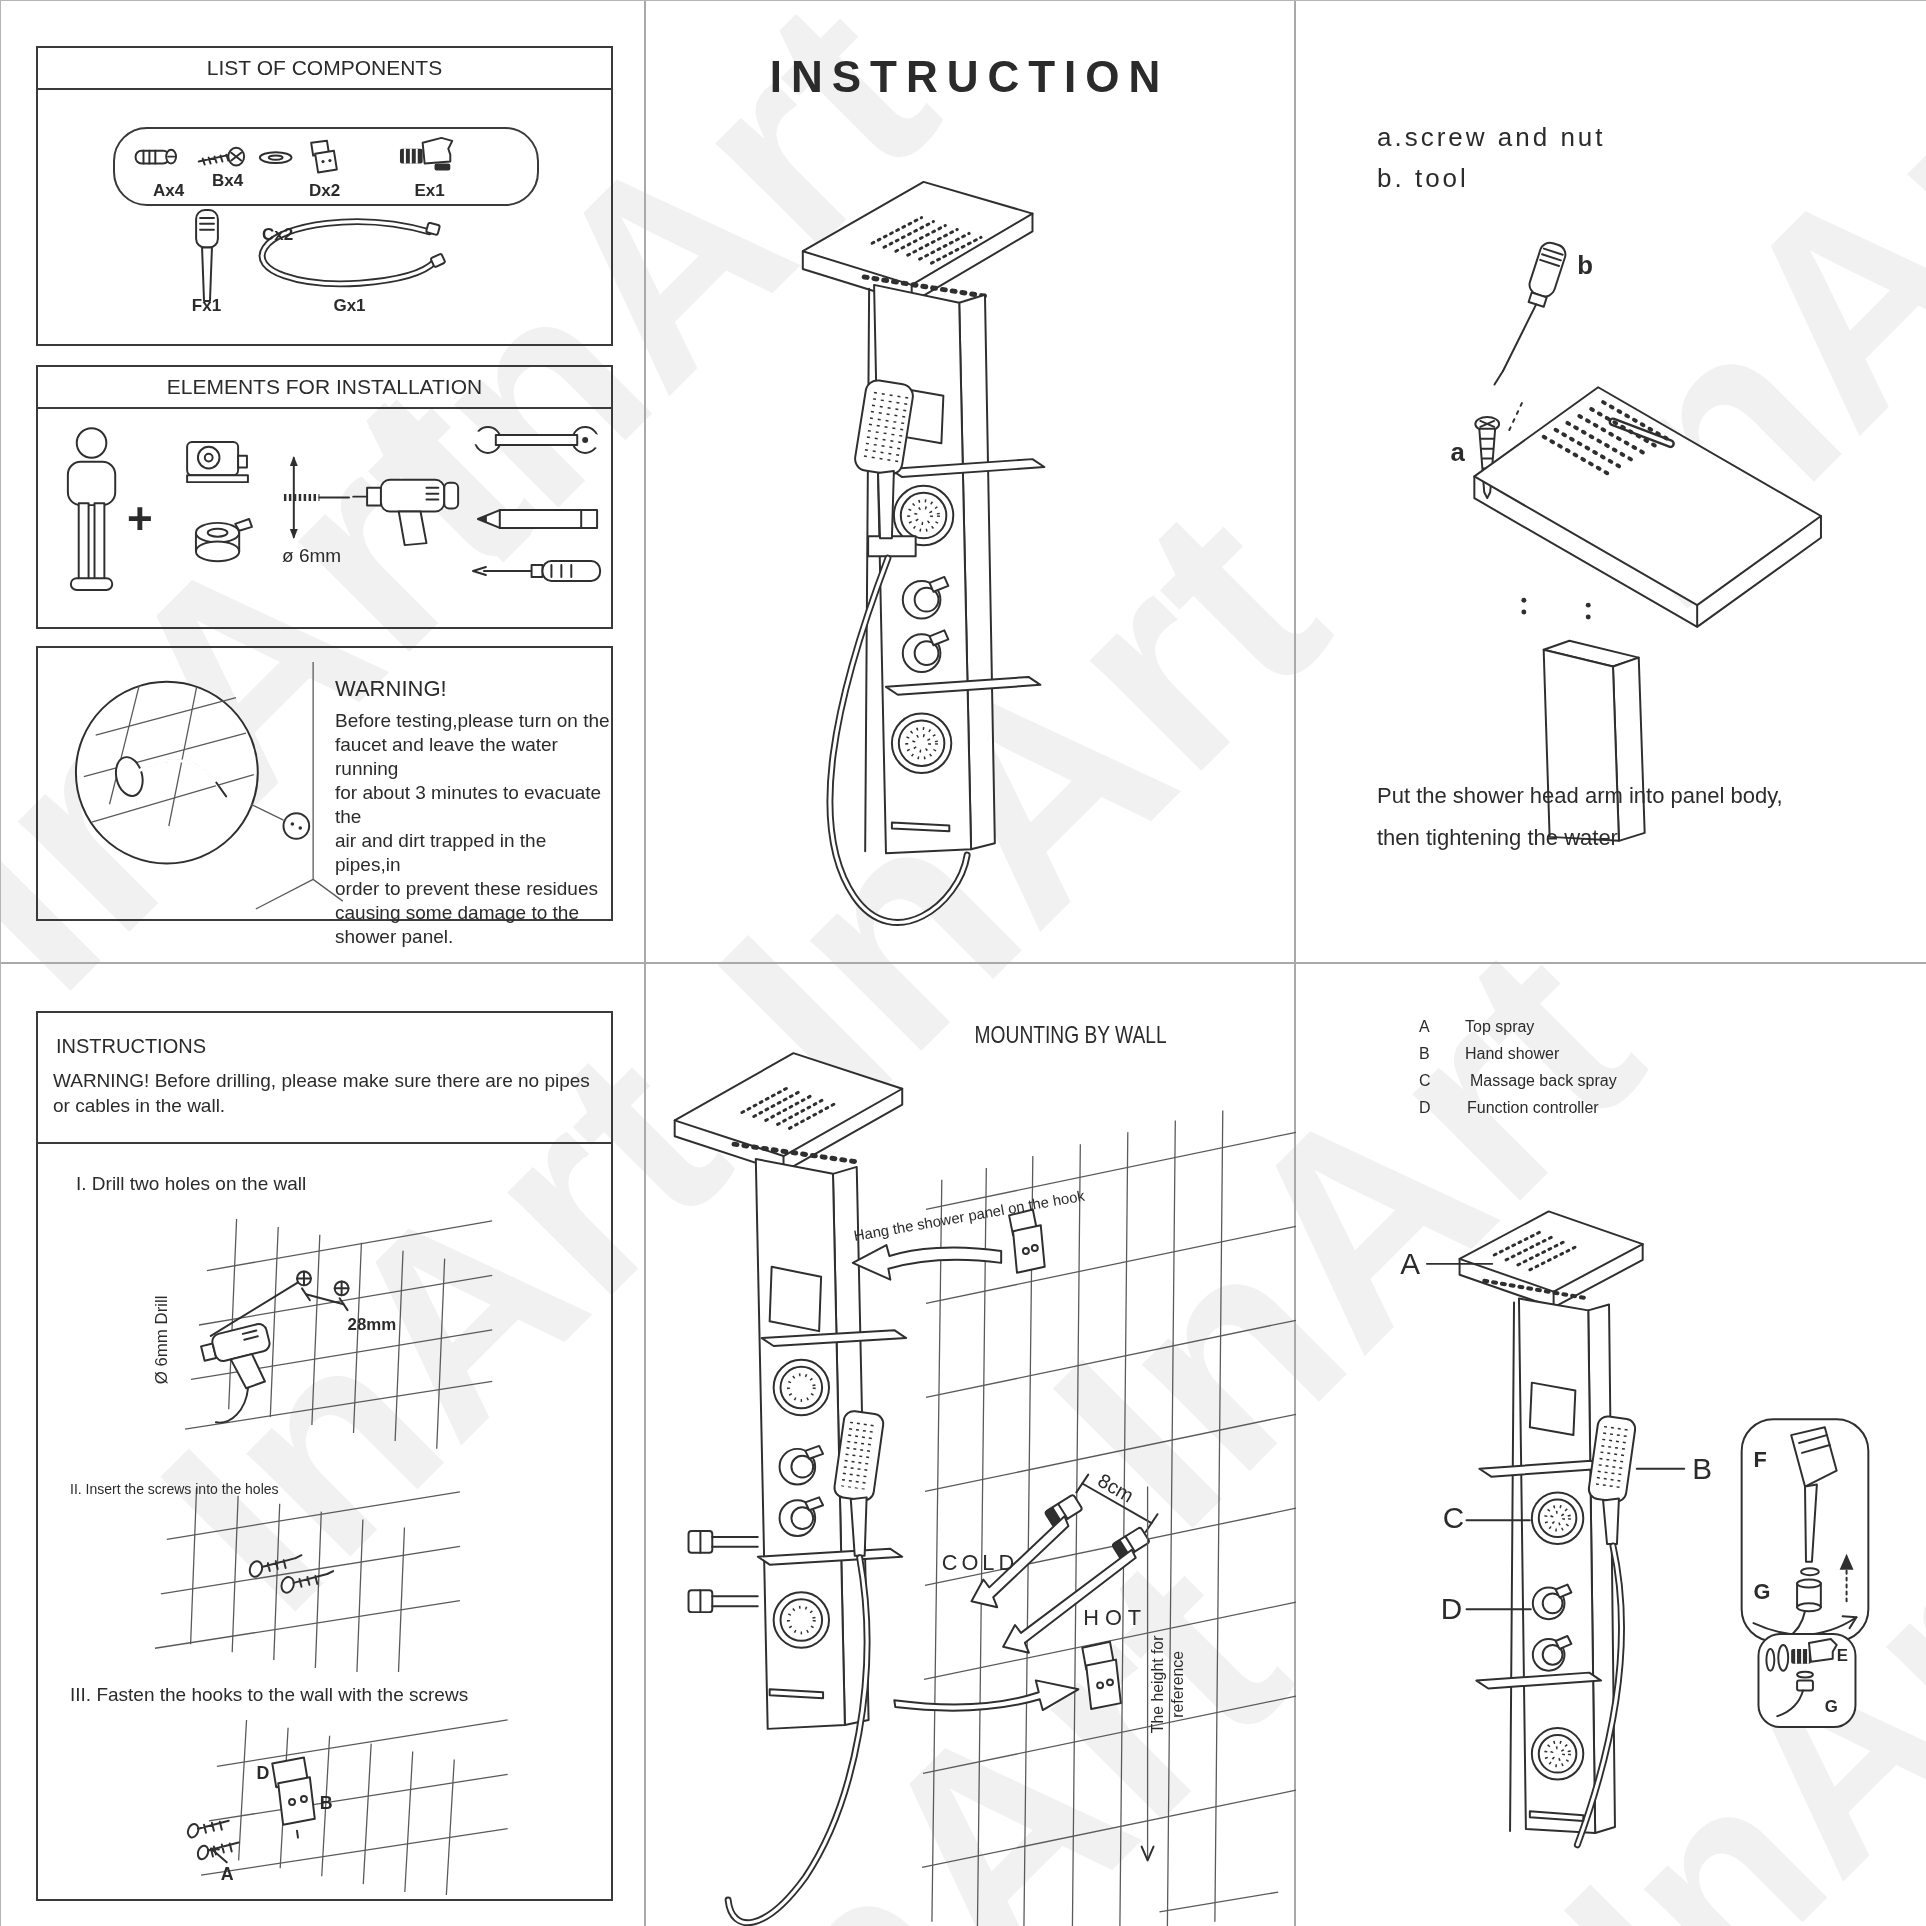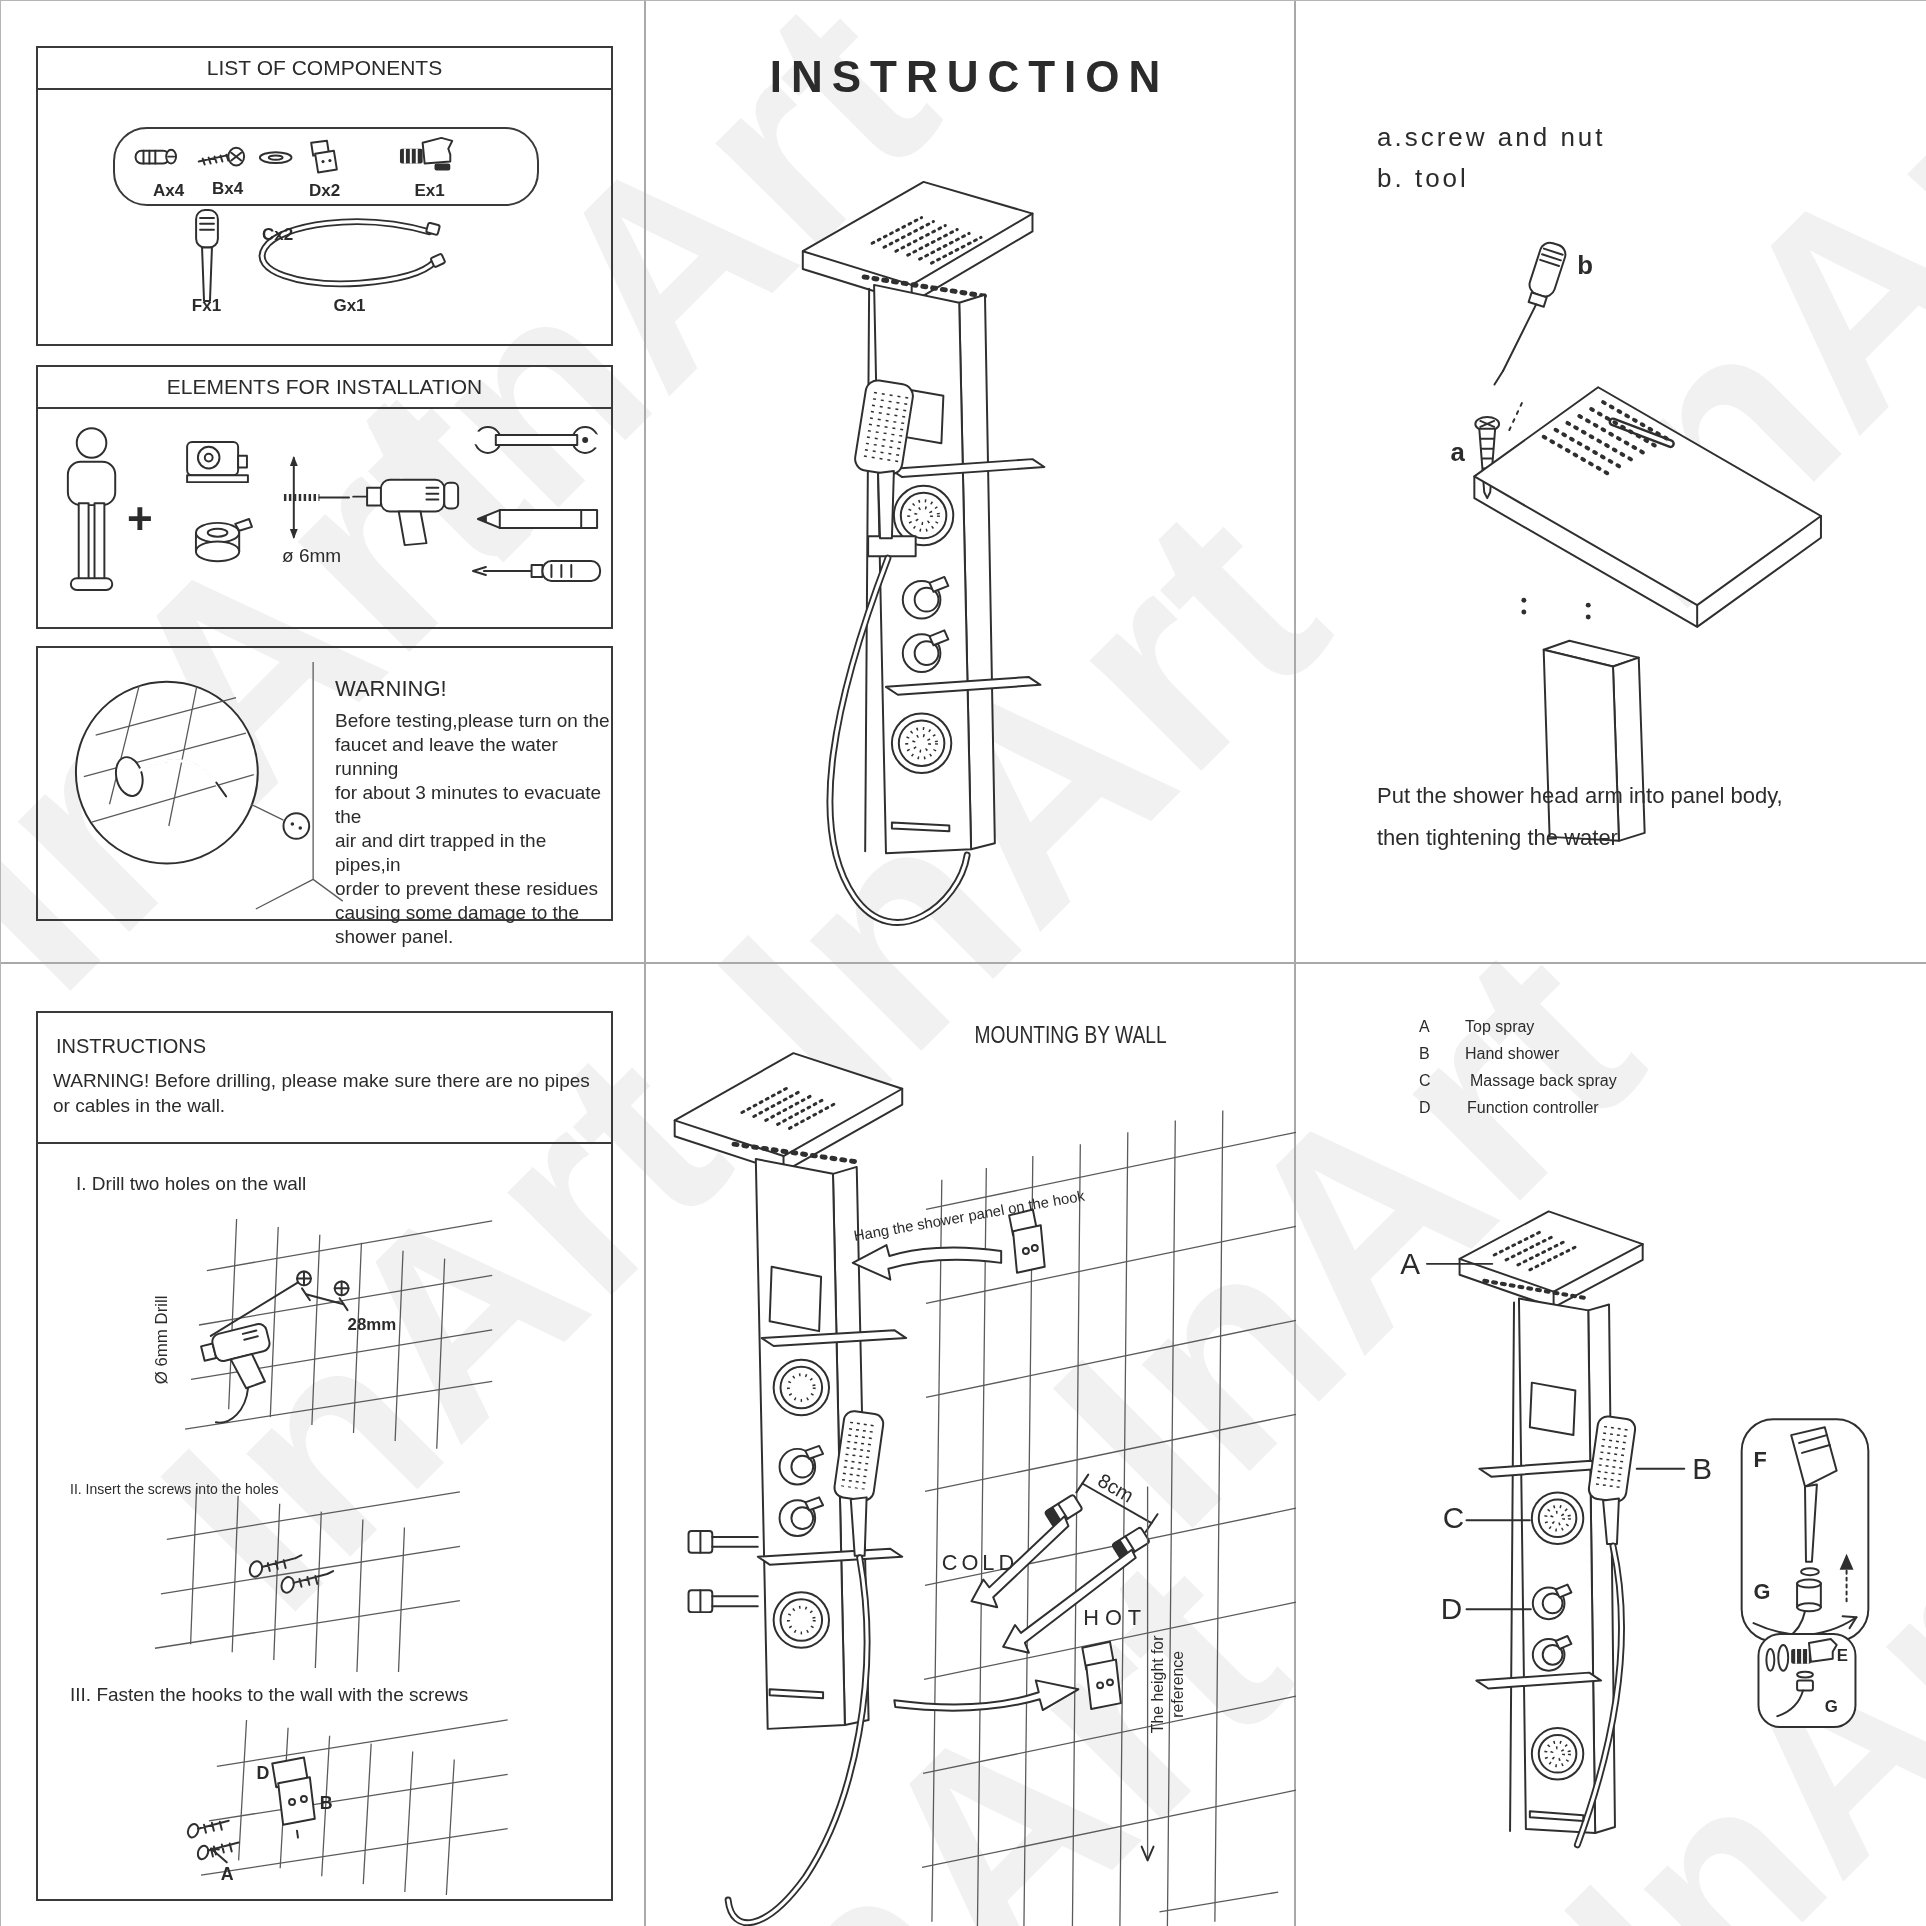--- a/index.html
+++ b/index.html
@@ -68,21 +68,21 @@
         <circle class="kd" cx="217" cy="32" r="1.6"></circle>
       </g>
       <g>
         <rect class="kd" x="288" y="20" width="23" height="15" rx="2"></rect>
         <path d="M293,20 L293,35 M299,20 L299,35 M305,20 L305,35" stroke="#fff" stroke-width="2" fill="none"></path>
         <path class="kw" d="M311,14 L330,9 L341,12 L337,20 L339,26 L339,33 L313,35 Z"></path>
         <rect class="kd" x="323" y="35" width="16" height="7" rx="2"></rect>
       </g>
     </svg>
     <div class="t" style="left:101px;top:133px;width:59px;font-size:17px;font-weight:bold;text-align:center;">Ax4</div>
-    <div class="t" style="left:160px;top:131px;width:59px;font-size:17px;font-weight:bold;text-align:center;">Bx4</div>
+    <div class="t" style="left:160px;top:123px;width:59px;font-size:17px;font-weight:bold;text-align:center;">Bx4</div>
     <div class="t" style="left:210px;top:133px;width:59px;font-size:17px;font-weight:bold;text-align:center;margin-top:44px;">Cx2</div>
     <div class="t" style="left:257px;top:133px;width:59px;font-size:17px;font-weight:bold;text-align:center;">Dx2</div>
     <div class="t" style="left:362px;top:133px;width:59px;font-size:17px;font-weight:bold;text-align:center;">Ex1</div>
     <svg style="left:149px;top:160px;" width="40" height="99" viewBox="0 0 40 100">
       <rect class="kw" x="9" y="2" width="22" height="38" rx="9"></rect>
       <path class="k" d="M13,10 L27,10 M13,16 L27,16 M13,22 L27,22"></path>
       <path class="kw" d="M15,40 L25,40 L23,94 L17,94 Z"></path>
     </svg>
     <div class="t" style="left:134px;top:248px;width:69px;font-size:17px;font-weight:bold;text-align:center;">Fx1</div>
     <svg style="left:203px;top:166px;" width="213" height="84" viewBox="0 0 215 85">

